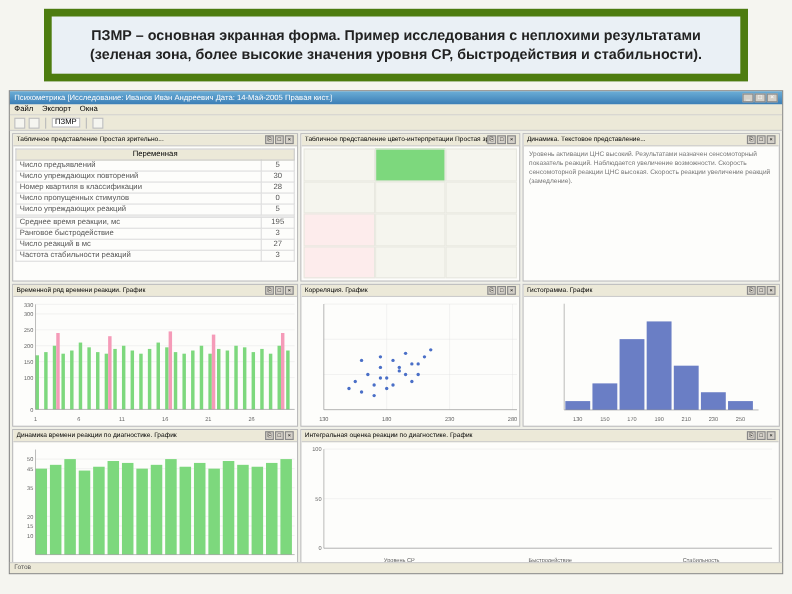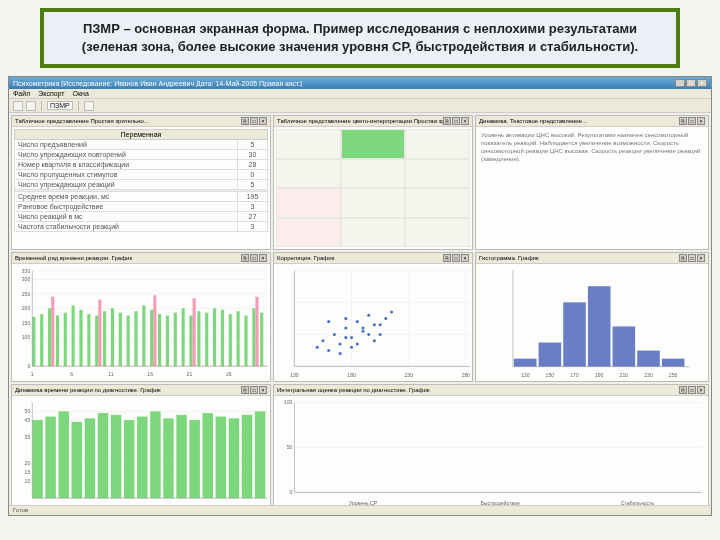--- a/index.html
+++ b/index.html
@@ -1,20 +1,20 @@
 <!DOCTYPE html>
 <html><head>
 <meta charset="utf-8">
 <style>
   * { box-sizing: border-box; margin: 0; padding: 0; }
   html, body { width: 720px; height: 540px; font-family: Arial, sans-serif; background: #f5f5f0; overflow: hidden; }
   
   .slide-title { 
     background: #eaf0f5; 
-    border: 4px solid #4d7c0f; 
+    border: 7px solid #4d7c0f; 
     margin: 8px 40px; 
     padding: 8px 16px; 
     text-align: center; 
     font-size: 13px; 
     font-weight: bold; 
     color: #222;
     line-height: 1.4;
   }
   
   .app-window { 

